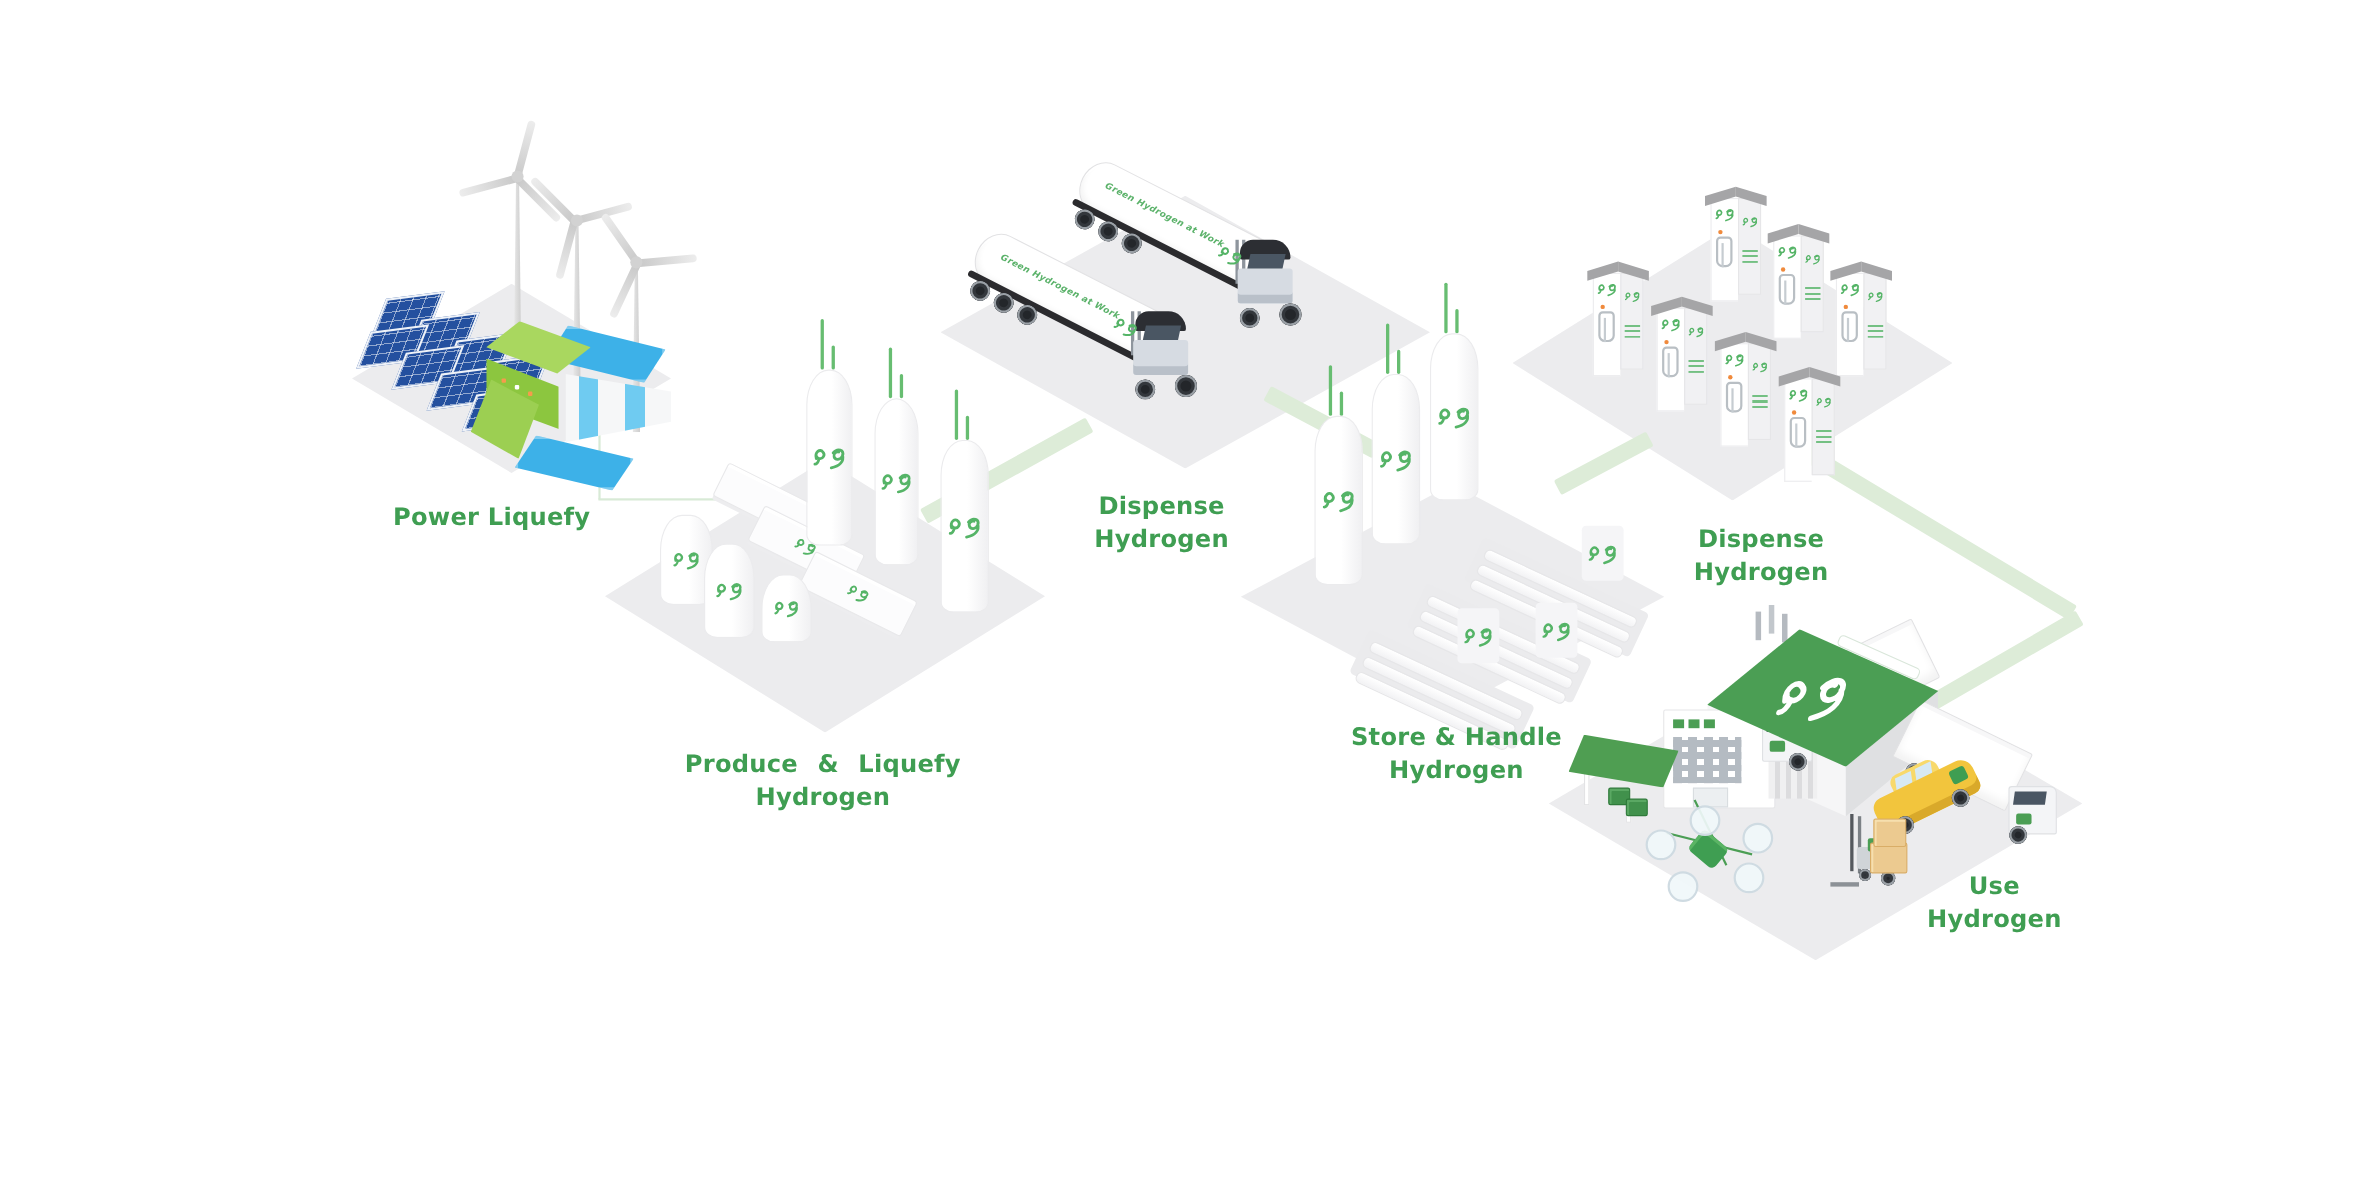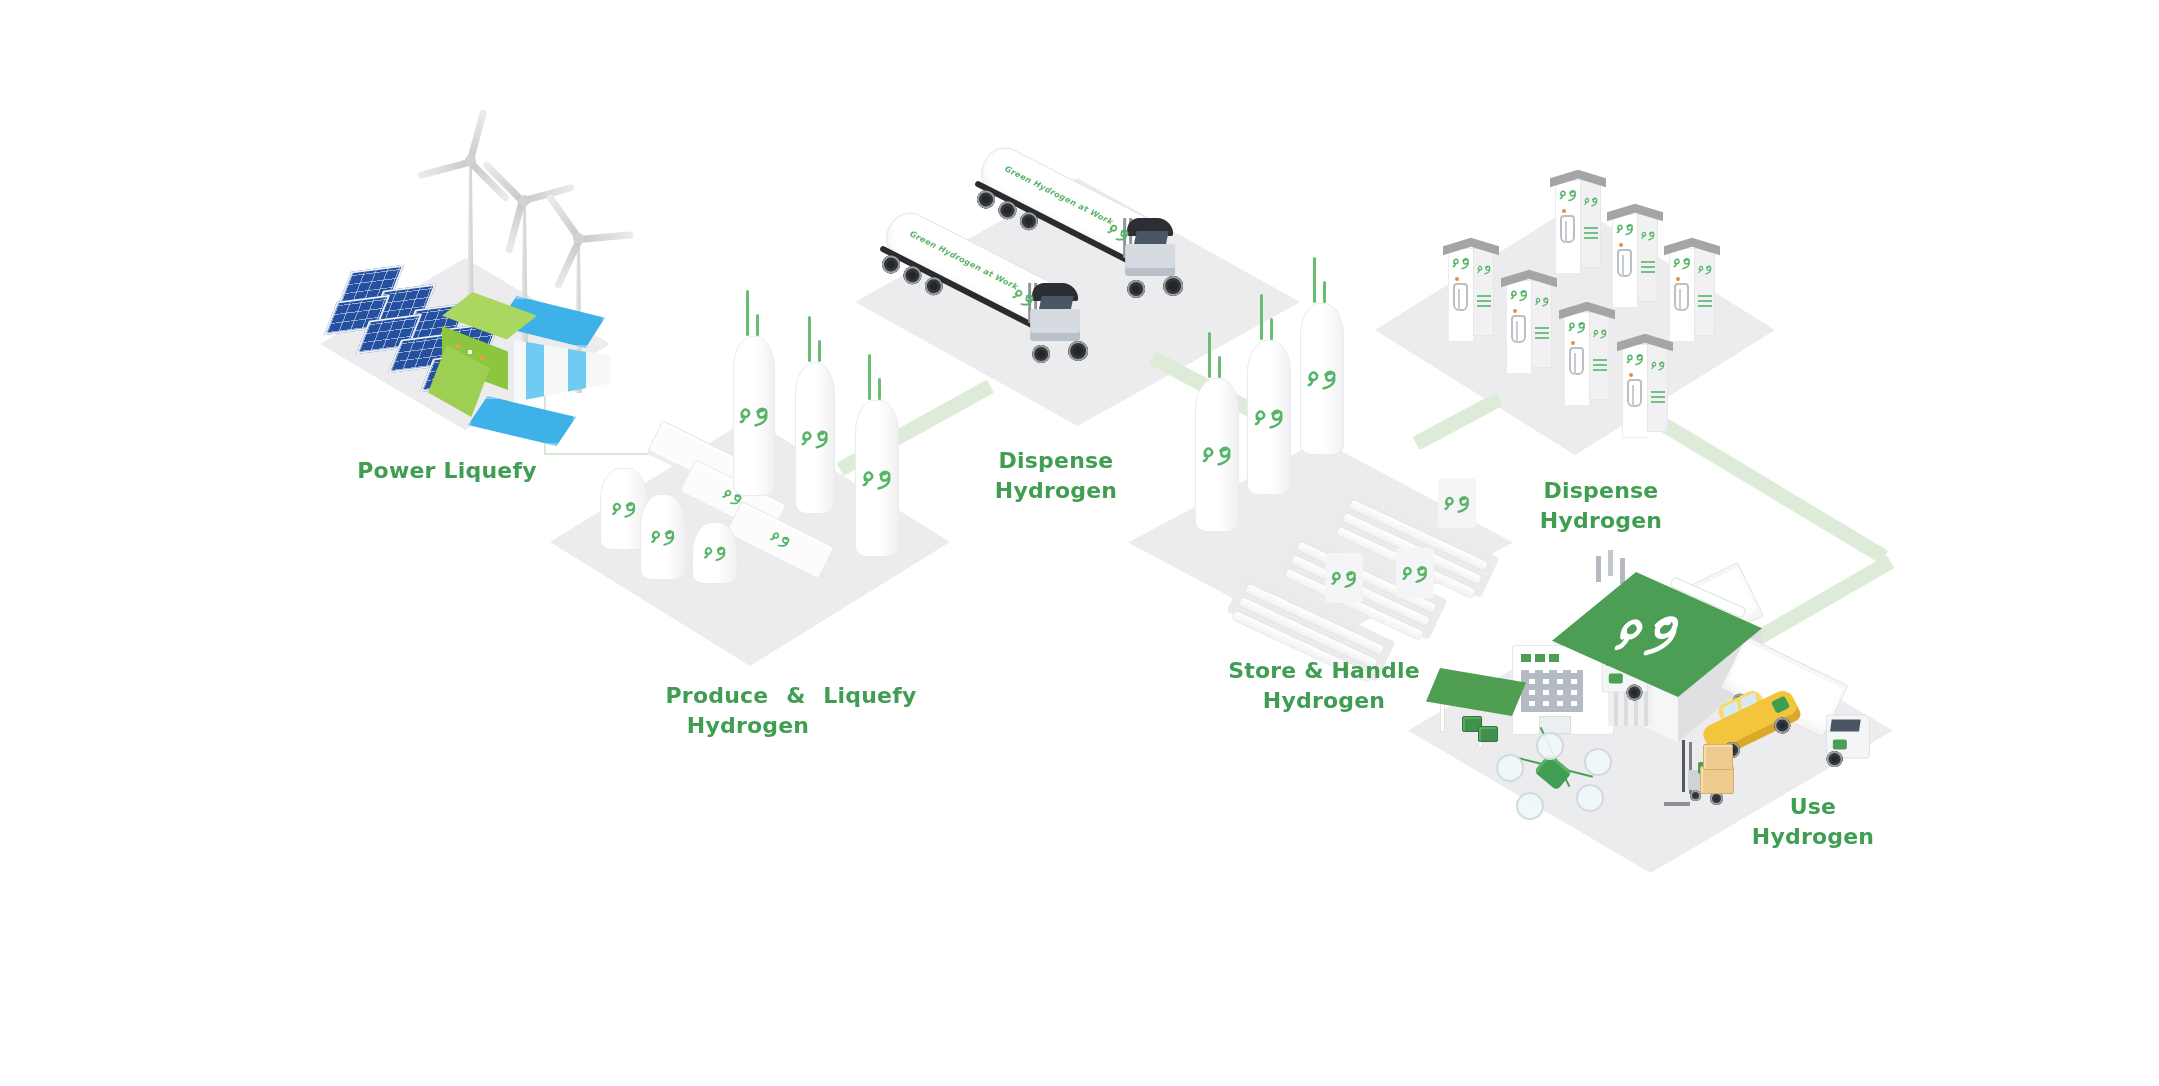--- a/index.html
+++ b/index.html
@@ -610,21 +610,21 @@
     <div class="rotorc" style="left:40px;top:0;"></div>
     <div class="rotorc" style="left:88px;top:16px;"></div>
     <div class="rotorc" style="left:80px;top:52px;"></div>
     <div class="rotorc" style="left:20px;top:60px;"></div>
     <div class="abs" style="left:18px;top:34px;width:80px;height:2px;background:#4b9e54;transform:rotate(14deg);"></div>
     <div class="abs" style="left:26px;top:24px;width:66px;height:2px;background:#4b9e54;transform:rotate(64deg);"></div>
     <div class="abs" style="left:42px;top:28px;width:30px;height:24px;background:#3f9e52;border-radius:5px;transform:rotate(40deg);box-shadow:inset 3px 3px 0 #5ab464;"></div>
   </div>
 
   <div class="lbl" style="left:447px;top:460px;">Power Liquefy</div>
-  <div class="lbl" style="left:791px;top:685px;word-spacing:.45em;">Produce &amp; Liquefy</div>
+  <div class="lbl" style="left:748px;top:685px;word-spacing:.45em;">Produce &amp; Liquefy</div>
   <div class="lbl" style="left:748px;top:715px;">Hydrogen</div>
   <div class="lbl" style="left:1056px;top:450px;">Dispense</div>
   <div class="lbl" style="left:1056px;top:480px;">Hydrogen</div>
   <div class="lbl" style="left:1324px;top:660px;">Store &amp; Handle</div>
   <div class="lbl" style="left:1324px;top:690px;">Hydrogen</div>
   <div class="lbl" style="left:1601px;top:480px;">Dispense</div>
   <div class="lbl" style="left:1601px;top:510px;">Hydrogen</div>
   <div class="lbl" style="left:1813px;top:796px;">Use</div>
   <div class="lbl" style="left:1813px;top:826px;">Hydrogen</div>
 

